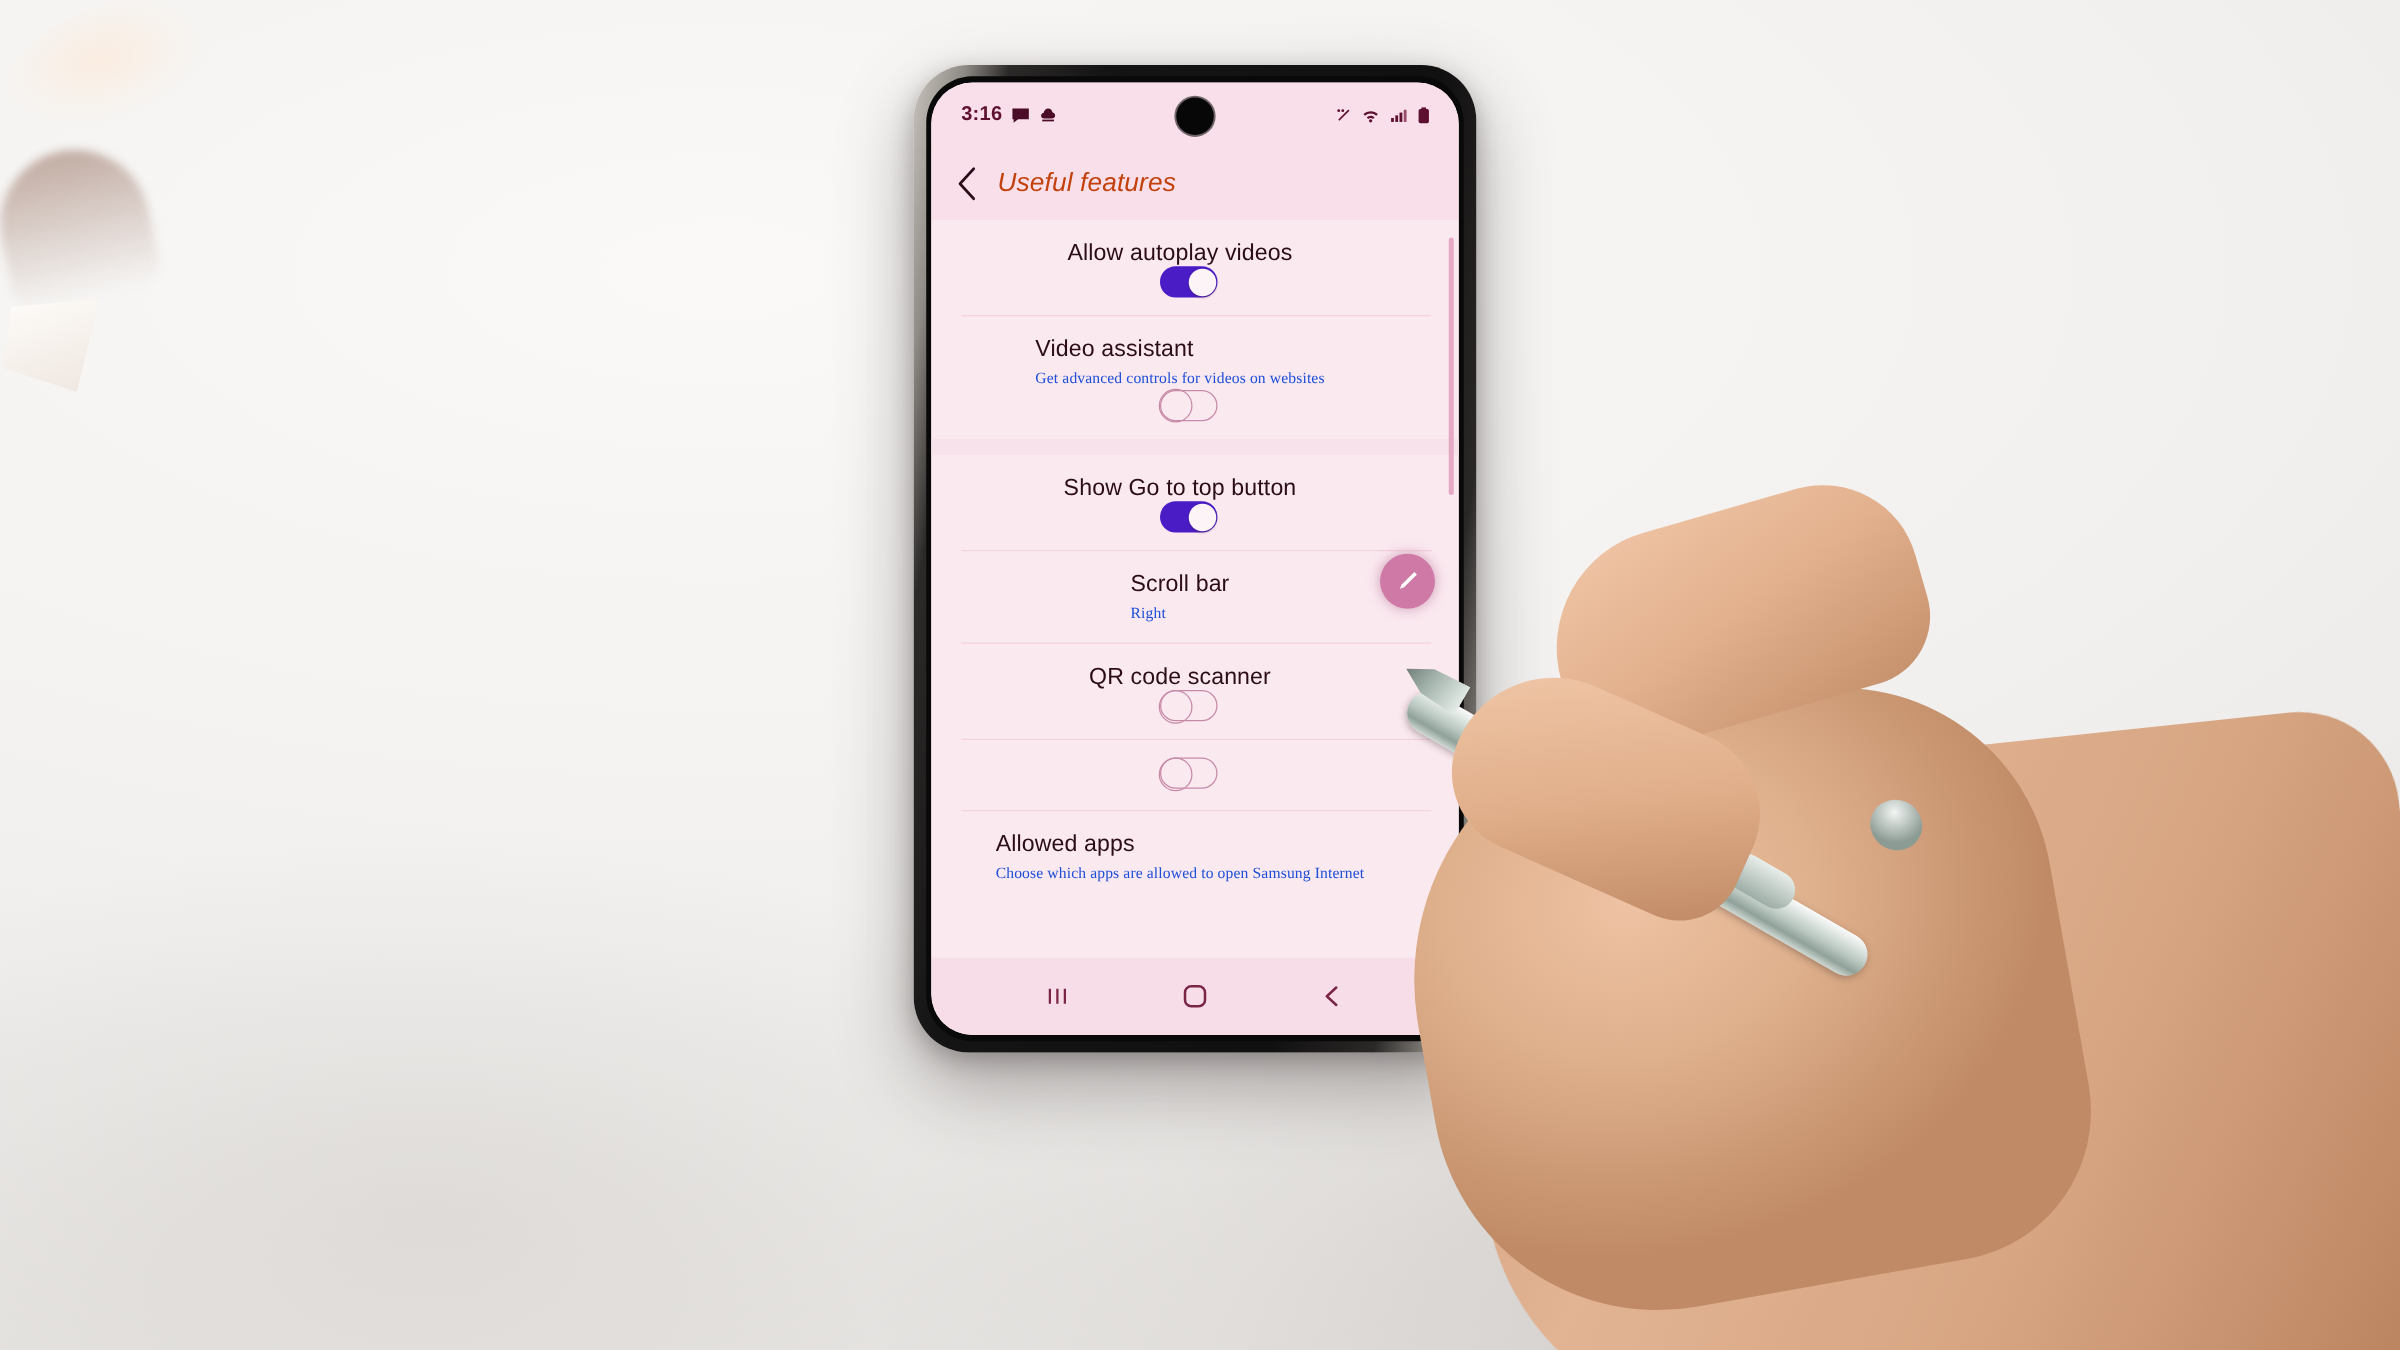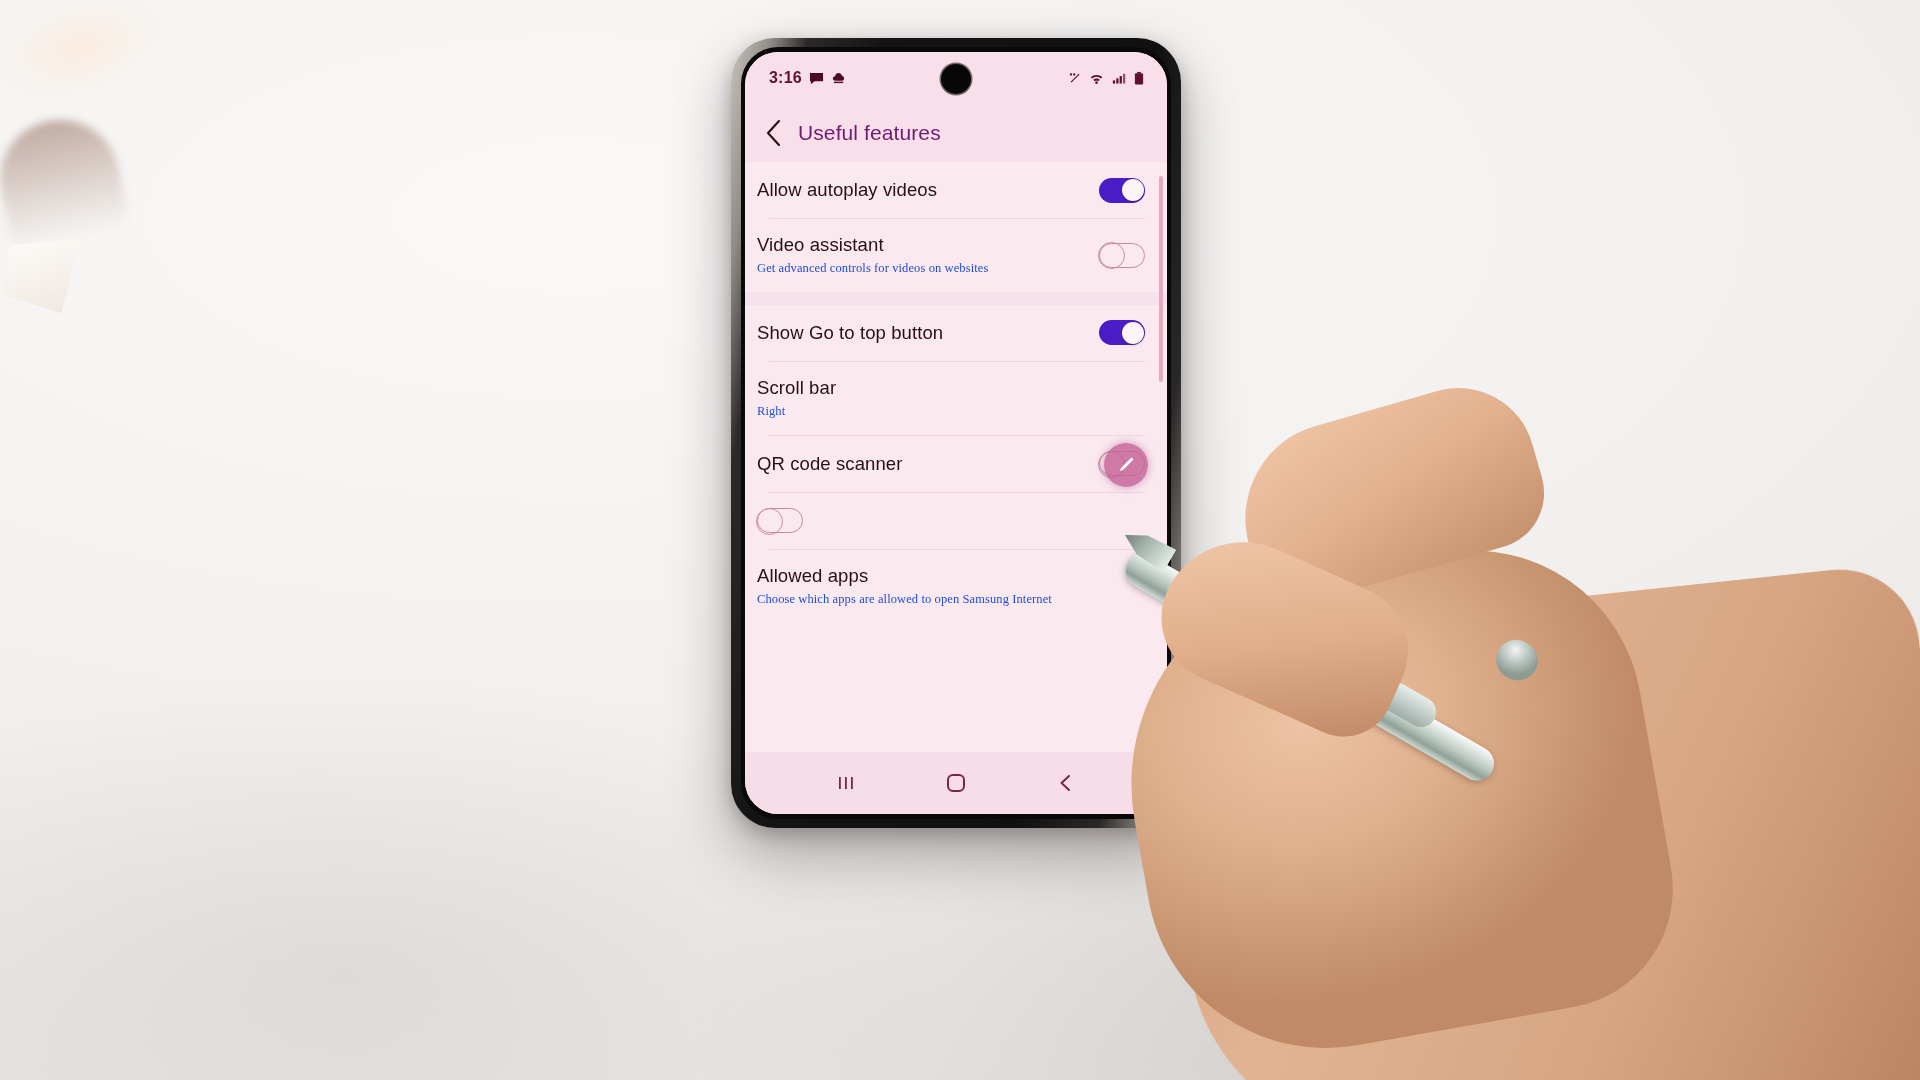--- a/index.html
+++ b/index.html
@@ -30,21 +30,21 @@
     inset: 0;
     background:
       radial-gradient(60% 50% at 78% 95%, rgba(150,140,135,.30) 0%, rgba(150,140,135,0) 70%),
       radial-gradient(45% 40% at 18% 90%, rgba(160,150,145,.18) 0%, rgba(160,150,145,0) 70%);
   }
 
   
   #phone {
     position: absolute;
     left: 731px;
-    top: 38px;
+    top: 52px;
     width: 450px;
     height: 790px;
     border-radius: 44px;
     background: linear-gradient(100deg,#c9c4bd 0%, #8e8a85 7%, #2c2a29 13%, #151414 26%,
                                 #111010 72%, #2a2827 86%, #8c8882 94%, #cbc6c0 100%);
     box-shadow: 0 26px 60px rgba(80,70,70,.45), 0 6px 18px rgba(60,50,50,.30);
     padding: 9px 10px 9px 10px;
   }
   #phone-inner {
     position: relative;
@@ -95,37 +95,39 @@
     height: 58px;
     background: #f9dfe9;
     display: flex;
     align-items: center;
     padding: 0 20px;
     gap: 16px;
   }
   #back-chevron { line-height: 0; cursor: pointer; }
   #appbar-title {
     font-size: 21px;
-    color: #701a75;
+    color: #c2410c;
     letter-spacing: .1px;
+    font-style: italic;
   }
 
   
   #list {
     position: relative;
     background: #fbe9f0;
     height: calc(100% - 52px - 58px - 62px);
     overflow: hidden;
   }
   .row {
     position: relative;
     display: flex;
     align-items: center;
     padding: 0 22px 0 12px;
     min-height: 56px;
+    flex-direction: column;
   }
   .row-text { flex: 1; padding-right: 14px; }
   .row-title {
     font-size: 18.5px;
     color: #2b0d18;
     letter-spacing: .1px;
     line-height: 1.25;
   }
   .row-sub {
     font-size: 12.5px;

